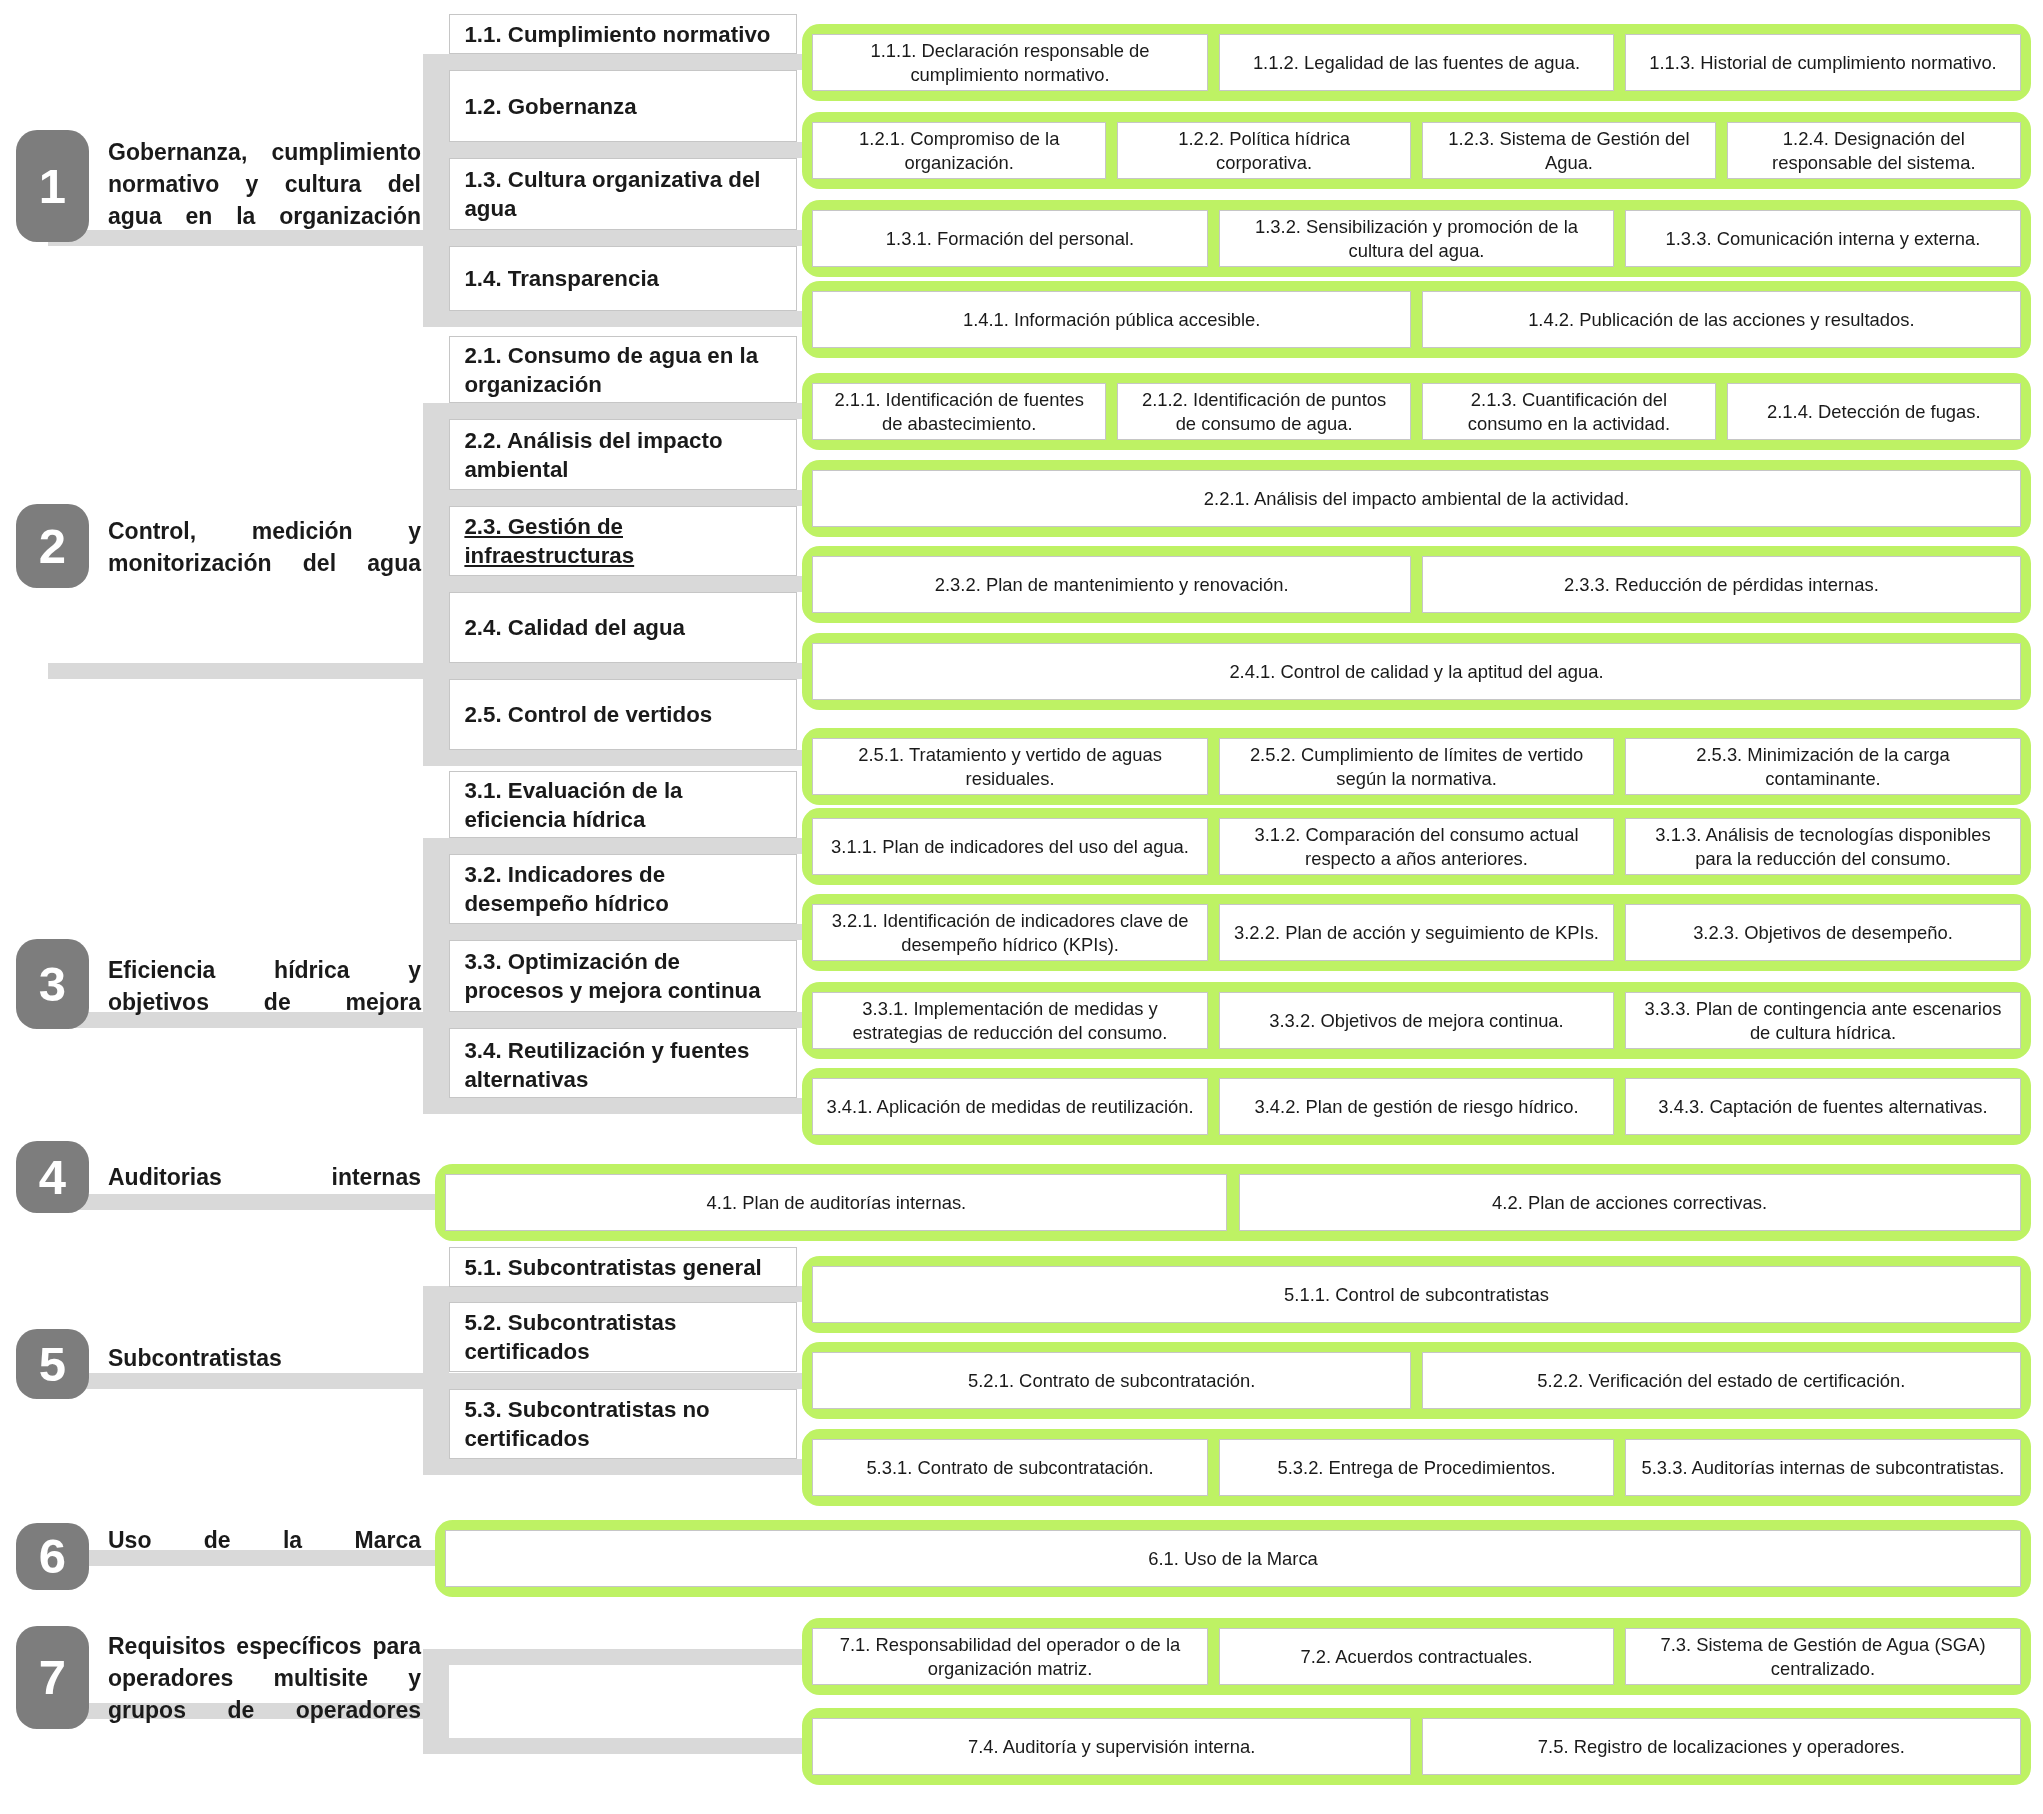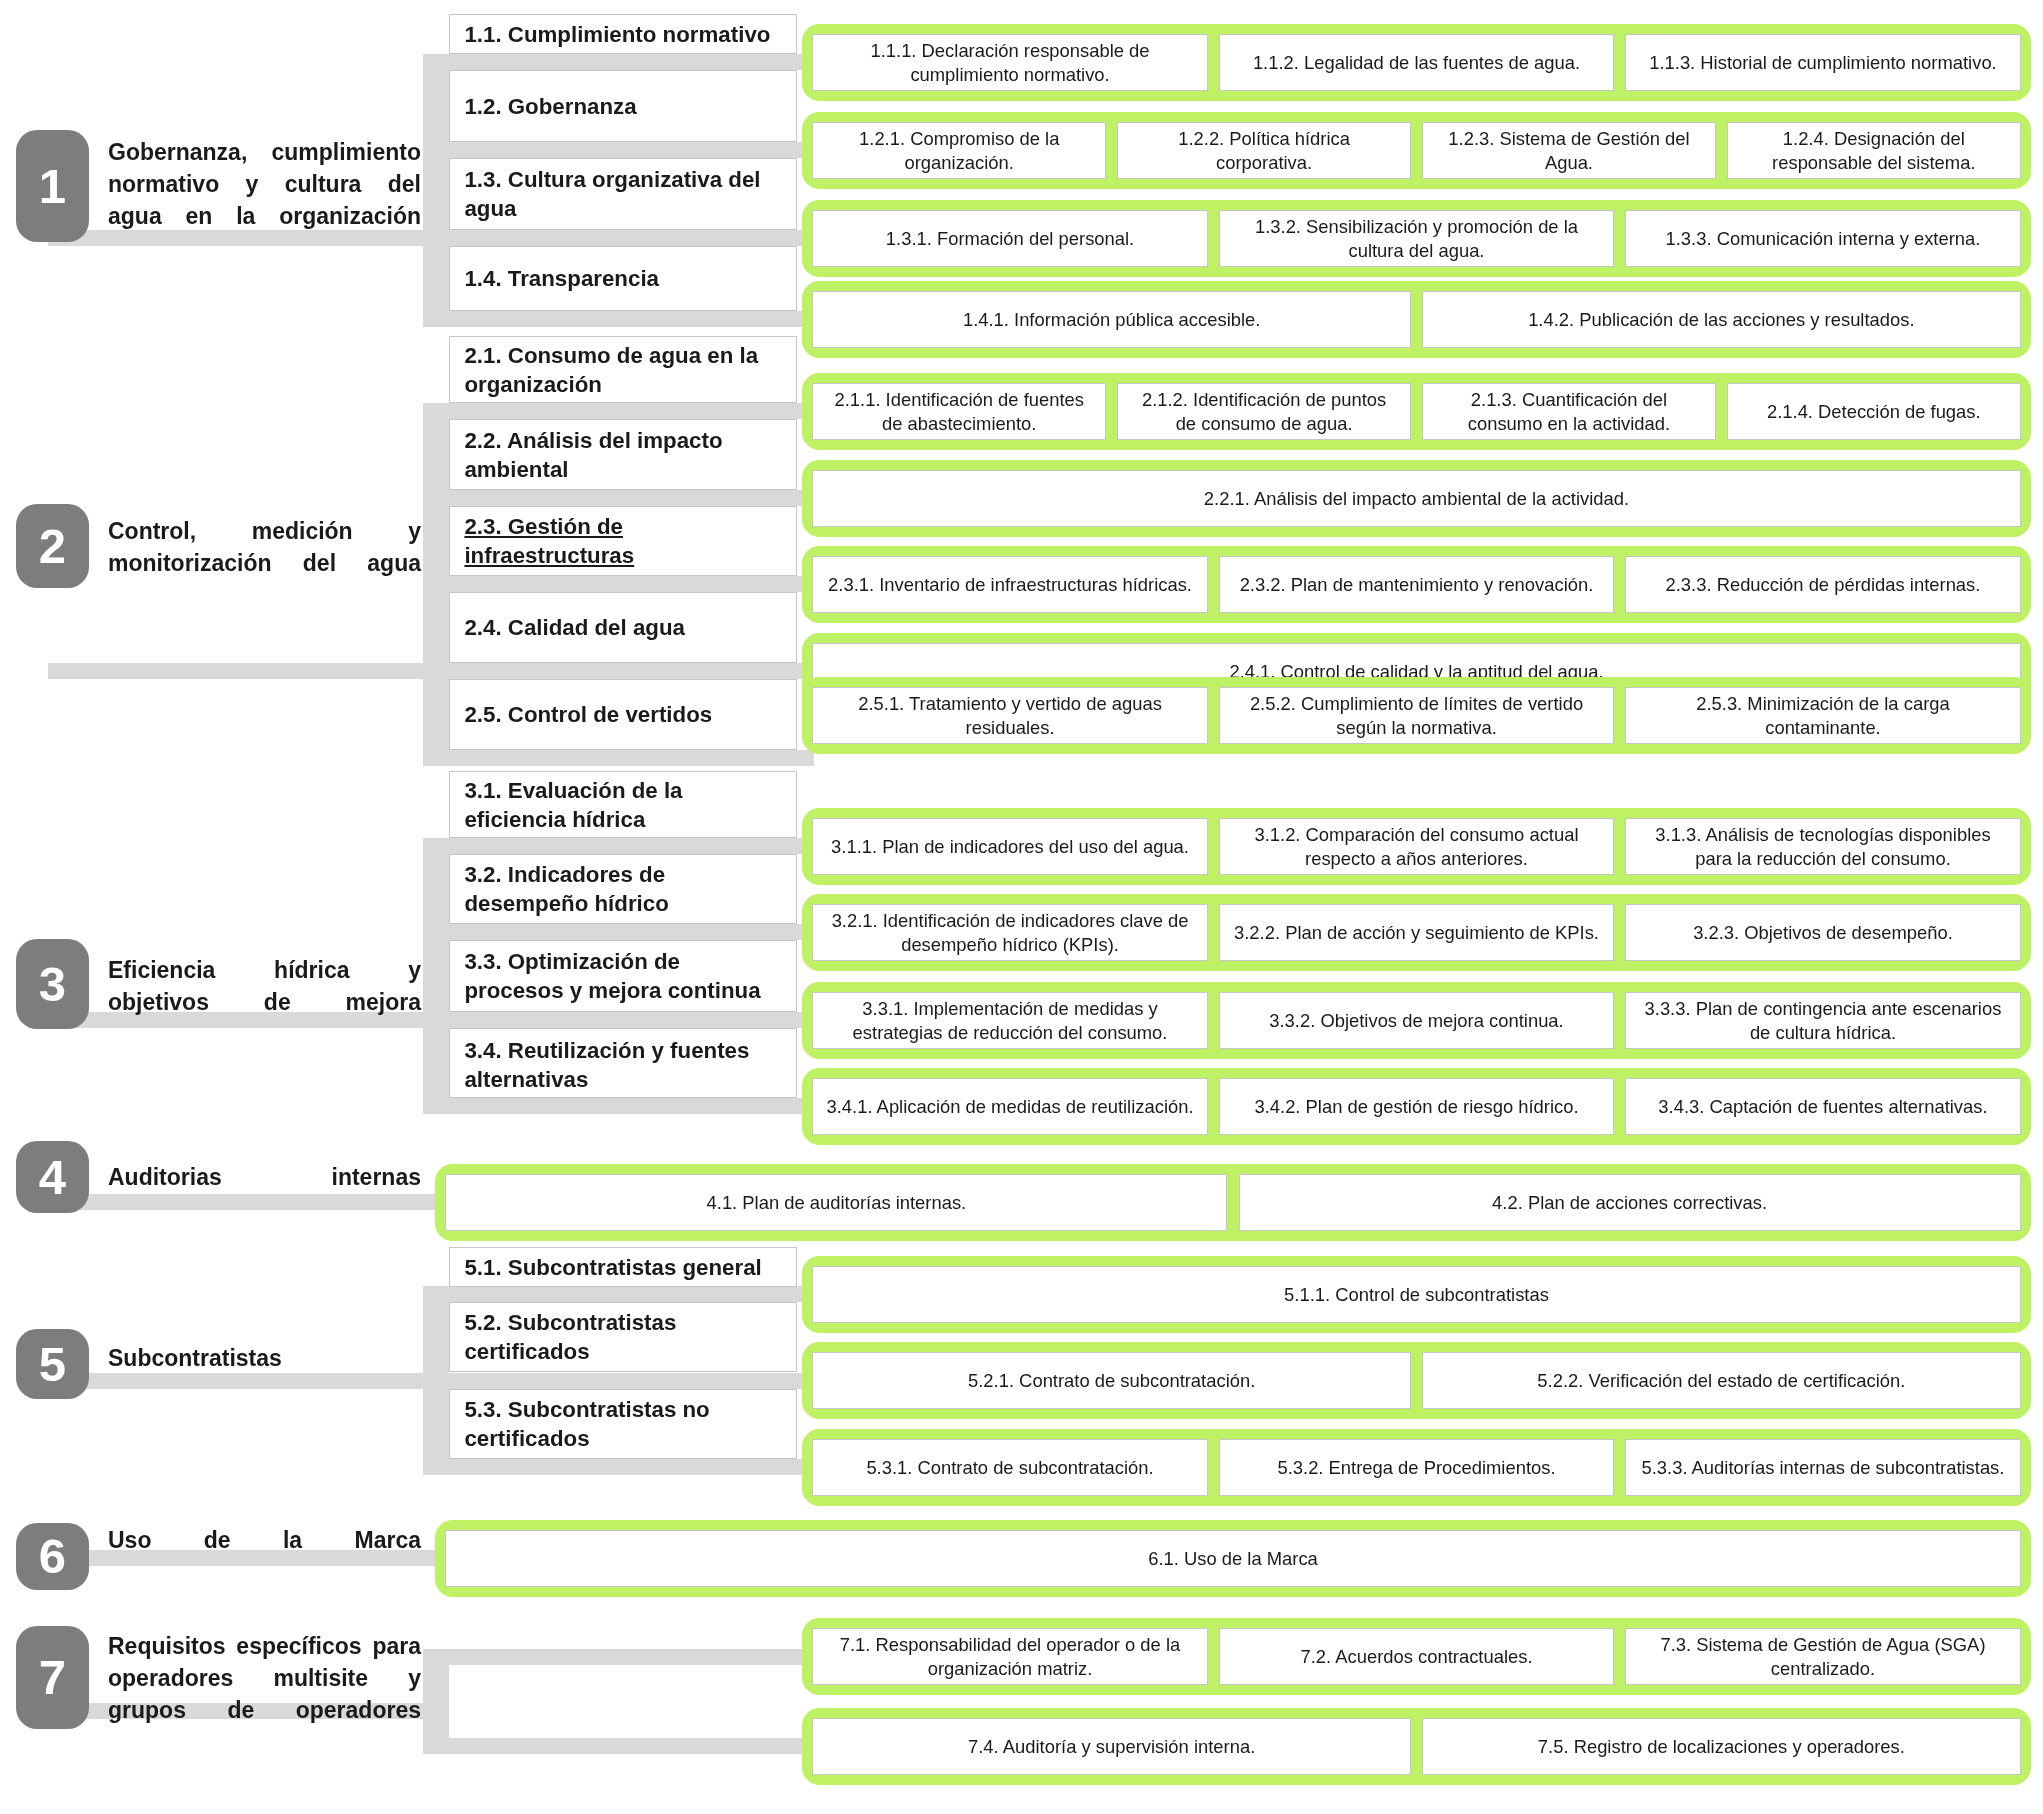--- a/index.html
+++ b/index.html
@@ -92,36 +92,35 @@
       <span>2.2. Análisis del impacto ambiental</span>
     </div>
     <div class="cont" style="left: 802px; width: 1229px; top: 460px;">
       <div class="item">2.2.1. Análisis del impacto ambiental de la actividad.</div>
     </div>
     <div class="bar" style="left: 423px; top: 576px; width: 391px;"></div>
     <div class="lbox" style="top: 506px; height: 70px; text-decoration: underline;">
       <span>2.3. Gestión de infraestructuras</span>
     </div>
     <div class="cont" style="left: 802px; width: 1229px; top: 546px;">
-      <div class="item">2.3.1. Inventario de infraestructuras hídricas.</div>
       <div class="item">2.3.2. Plan de mantenimiento y renovación.</div>
       <div class="item">2.3.3. Reducción de pérdidas internas.</div>
     </div>
     <div class="bar" style="left: 48px; top: 663px; width: 766px;"></div>
     <div class="lbox" style="top: 592px; height: 71px;">
       <span>2.4. Calidad del agua</span>
     </div>
     <div class="cont" style="left: 802px; width: 1229px; top: 633px;">
       <div class="item">2.4.1. Control de calidad y la aptitud del agua.</div>
     </div>
     <div class="bar" style="left: 423px; top: 750px; width: 391px;"></div>
     <div class="lbox" style="top: 679px; height: 71px;">
       <span>2.5. Control de vertidos</span>
     </div>
-    <div class="cont" style="left: 802px; width: 1229px; top: 677px; justify-content: center;">
+    <div class="cont" style="left: 802px; width: 1229px; top: 728px; justify-content: center;">
       <div class="item">2.5.1. Tratamiento y vertido de aguas residuales.</div>
       <div class="item">2.5.2. Cumplimiento de límites de vertido según la normativa.</div>
       <div class="item">2.5.3. Minimización de la carga contaminante.</div>
     </div>
     <div class="badge" style="top: 939px; height: 90px;">
       <span>3</span>
     </div>
     <div class="stitle" style="top: 954px;">Eficiencia hídrica y objetivos de mejora</div>
     <div class="trunk" style="left: 423px; top: 838px; height: 276px;"></div>
     <div class="bar" style="left: 423px; top: 838px; width: 391px;"></div>

